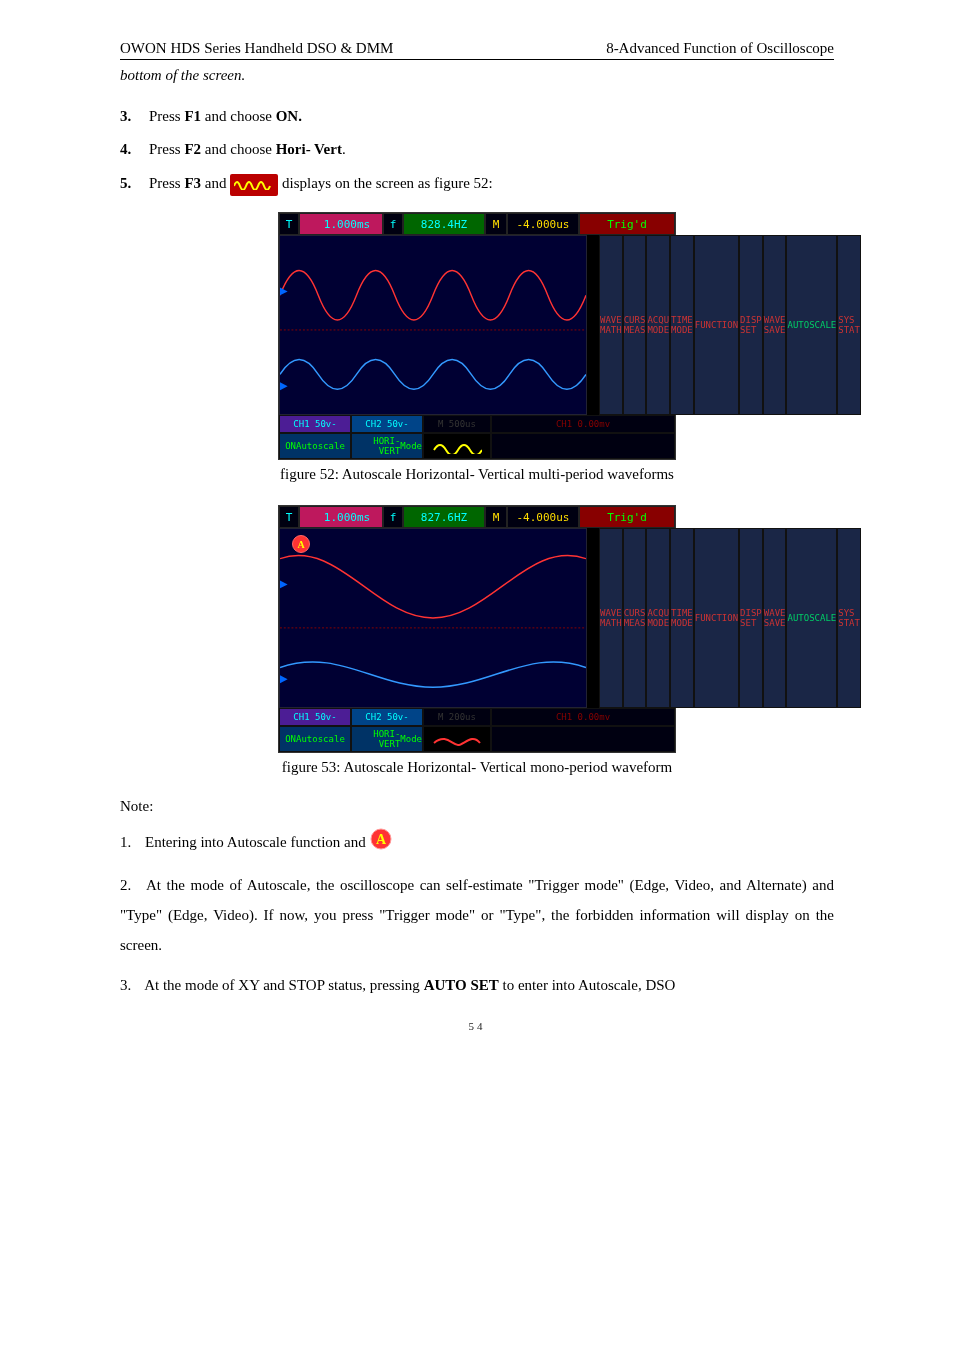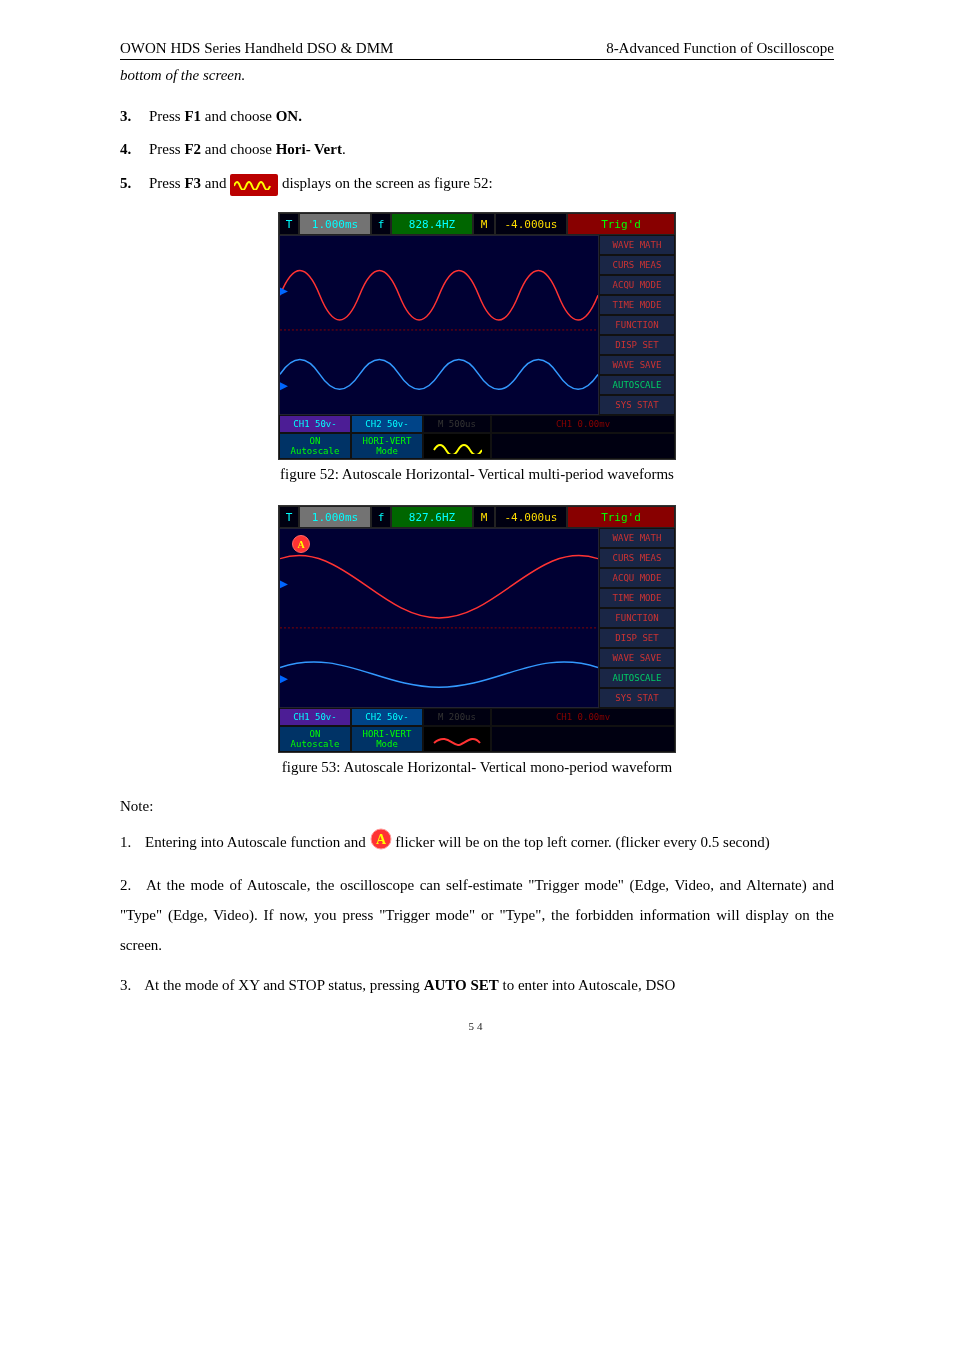--- a/index.html
+++ b/index.html
@@ -47,40 +47,41 @@
     display: flex;
     height: 22px;
   }
   .scope-top .seg {
     border: 1px solid #222;
     display: flex;
     align-items: center;
     justify-content: center;
   }
   .seg-t { background: #001; color:#0ff; width:18px; }
-  .seg-time { background:#737373; color:#0ff; width:70px; }
+  .seg-time { background:#be185d; color:#0ff; width:70px;padding-left:12px; }
   .seg-f { background:#001; color:#0ff; width:18px; }
   .seg-freq { background:#060; color:#0ff; width:80px; }
   .seg-m { background:#001; color:#fd0; width:20px; }
   .seg-off { background:#001; color:#fd0; width:70px; }
   .seg-trig { background:#800; color:#0f0; flex:1; }
   .scope-body {
     display: flex;
     height: 180px;
   }
   .scope-plot {
     flex: 1;
     background: #000033;
     position: relative;
     border: 1px solid #223;
   }
   .scope-side {
     width: 76px;
     display: flex;
-    flex-direction: column;
+    flex-direction: row;
+    padding-left: 12px;
   }
   .side-btn {
     flex: 1;
     border: 1px solid #111;
     background: #1a2646;
     color: #c33;
     font-size: 9px;
     display: flex;
     align-items: center;
     justify-content: center;
@@ -97,21 +98,21 @@
   }
   .ch1 { background:#4c1d95; color:#0ff; width:70px;}
   .ch2 { background:#048; color:#0ff; width:70px;}
   .mseg { background:#001; color:#333; width:66px;}
   .chtrig { background:#001; color:#800; flex:1;}
   .scope-bot {
     display:flex; height:26px;
   }
   .bot-seg {
     border:1px solid #111;
-    display:flex; flex-direction:column; align-items:center; justify-content:center;
+    display:flex; flex-direction:row; align-items:center; justify-content:center;
     font-size:9px;
   }
   .bot1 { background:#036; color:#0f0; width:70px;}
   .bot2 { background:#036; color:#0f0; width:70px;text-align:right;}
   .bot3 { background:#000; width:66px; display:flex;align-items:center;justify-content:center;}
   .bot4 { background:#001; flex:1;}
   .caption { text-align:center; font-size:15px; margin:6px 0 22px 0;}
   .a-badge {
     position:absolute;
     left:12px; top:6px;
@@ -281,21 +282,20 @@
 
 <div class="note-item">
   <span class="n">1.</span>
   <span>Entering into Autoscale function and </span>
   <span class="a-icon-wrap">
     <svg width="22" height="22" viewBox="0 0 22 22">
       <circle cx="11" cy="11" r="10" fill="#f33" stroke="#f99" stroke-width="1"></circle>
       <text x="11" y="16" text-anchor="middle" font-family="serif" font-weight="bold" font-size="14" fill="#ff0">A</text>
     </svg>
   </span>
-  <span> flicker will be on the top left corner. (flicker every 0.5 second)</span>
 </div>
 
 <div class="note-item">
   <span class="n">2.</span>
   <span>At the mode of Autoscale, the oscilloscope can self-estimate "Trigger mode" (Edge, Video, and Alternate) and "Type" (Edge, Video). If now, you press "Trigger mode" or "Type", the forbidden information will display on the screen.</span>
 </div>
 
 <div class="note-item">
   <span class="n">3.</span>
   <span>At the mode of XY and STOP status, pressing </span><span class="bold">AUTO SET</span><span> to enter into Autoscale, DSO</span>

